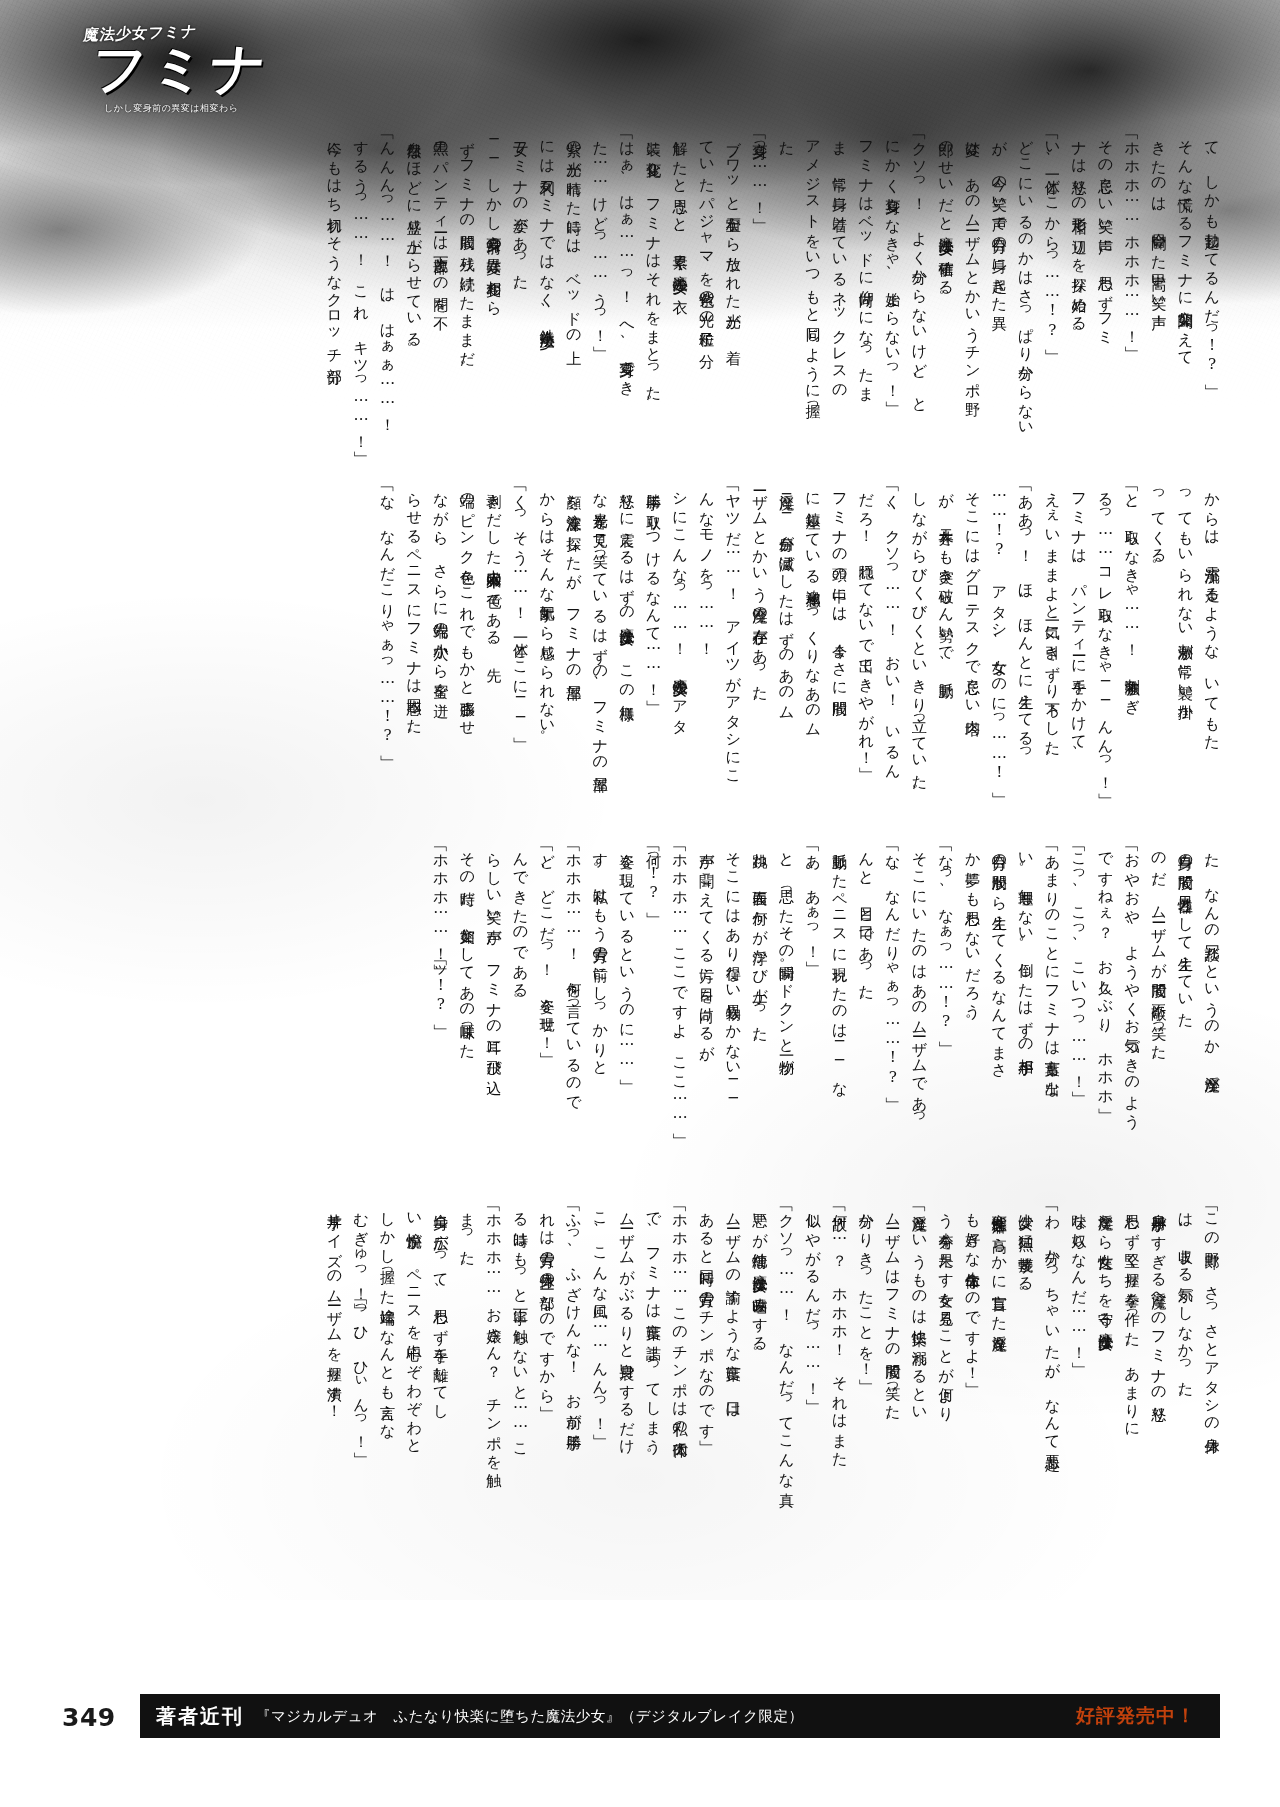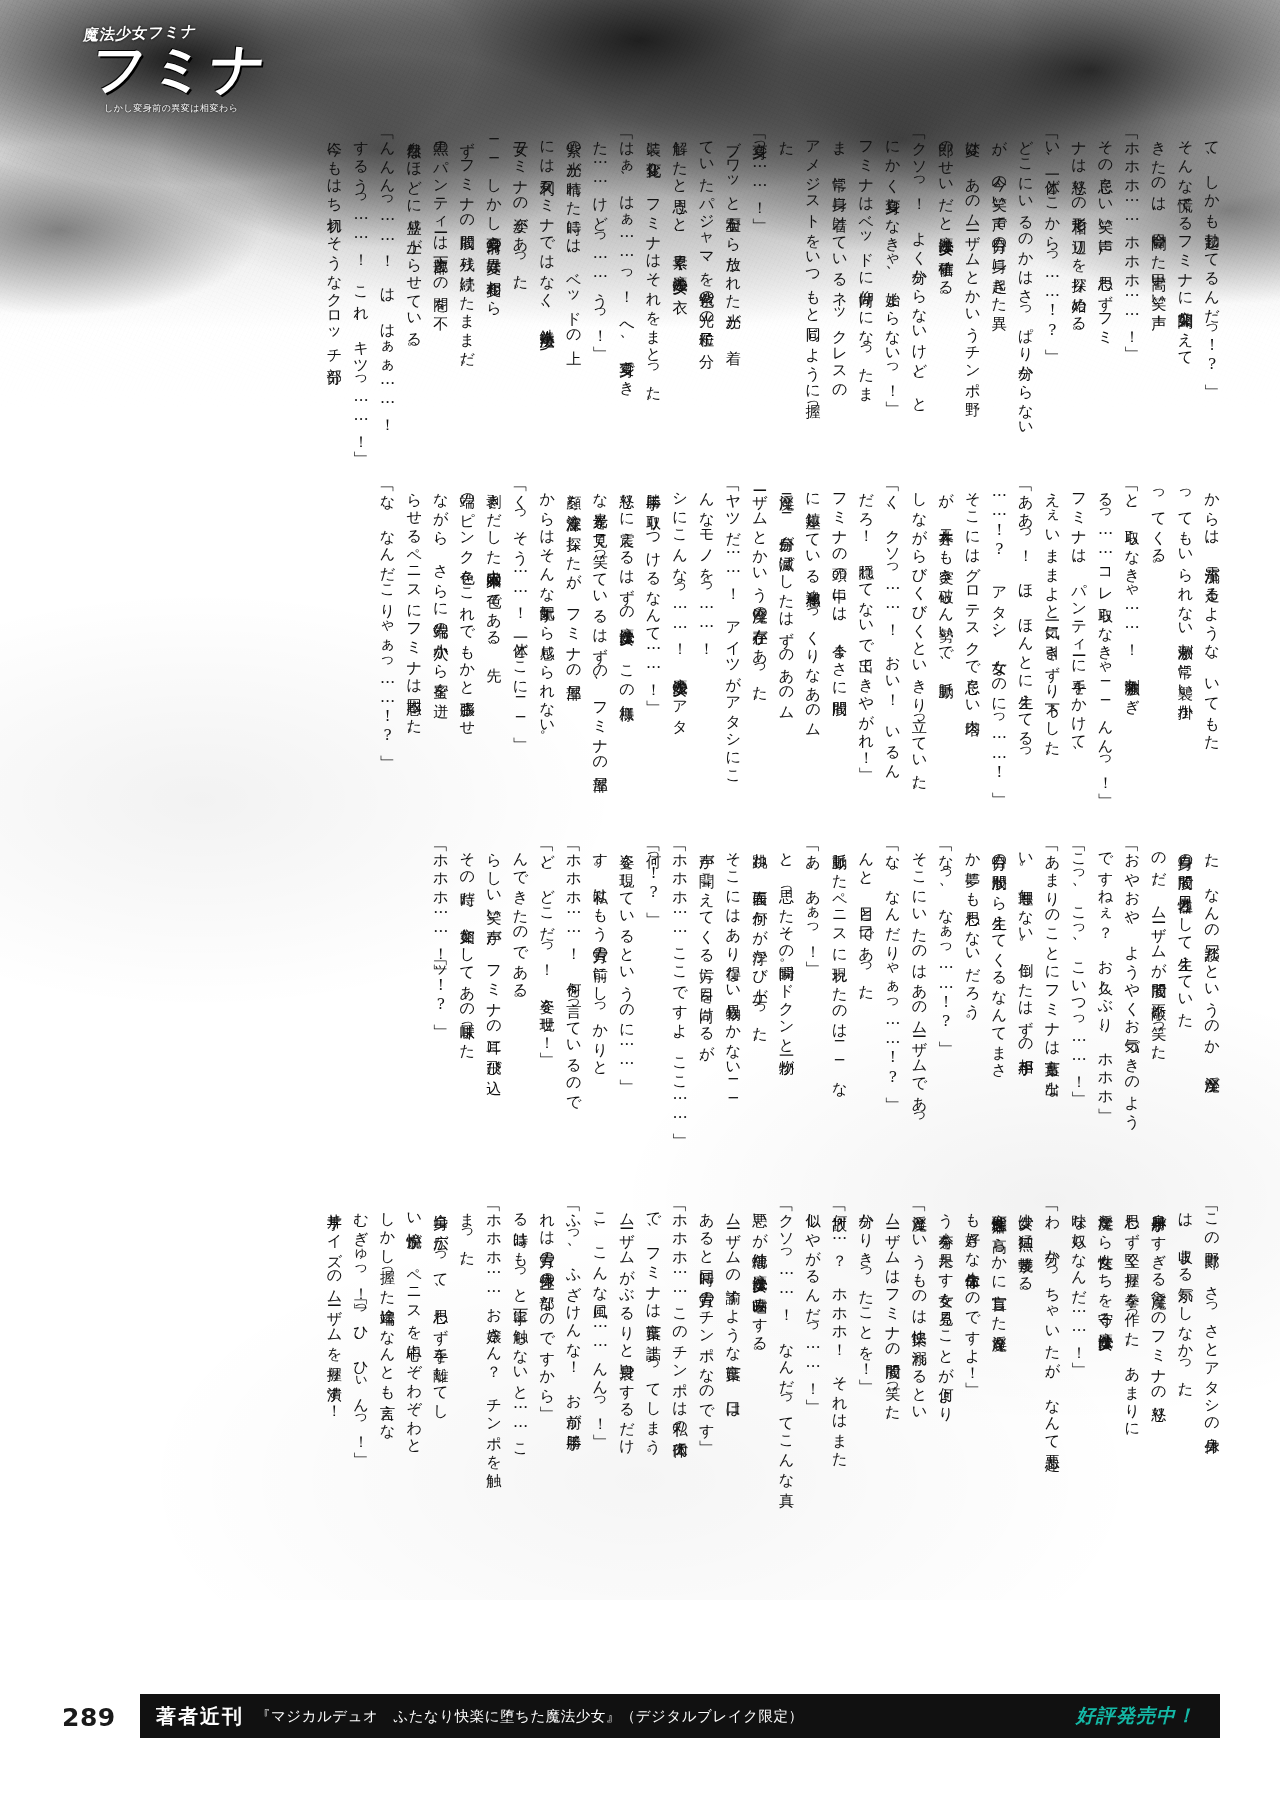--- a/index.html
+++ b/index.html
@@ -155,27 +155,26 @@
     white-space: nowrap;
   }
   .footer-title {
     color: #fff;
     font-size: 14.5px;
     letter-spacing: 0.5px;
     white-space: nowrap;
     flex: 1;
   }
   .footer-cta {
-    color: #14b8a6;
+    color: #c2410c;
     font-size: 19px;
     font-weight: bold;
     letter-spacing: 1px;
     white-space: nowrap;
     padding-right: 14px;
-    font-style: italic;
   }
 </style>
 </head>
 <body>
 
 <div class="page">
 
   <div class="bg-smoke"></div>
   <div class="bg-grain"></div>
   <div class="bg-mist-low"></div>
@@ -320,20 +319,20 @@
         <div class="vcol">「ホホホ……お嬢さん？　チンポを触</div>
         <div class="vcol">まった。</div>
         <div class="vcol">全身に広がって、思わず手を離してし</div>
         <div class="vcol">い愉悦が、ペニスを中心にぞわぞわと</div>
         <div class="vcol">しかし握った途端になんとも言えな</div>
         <div class="vcol">むぎゅっ！」「っひ、ひぃんっ！」</div>
         <div class="vcol">片手サイズのムーザムを握り潰す！</div>
       </div>
   </div>
 
-  <div class="page-number">289</div>
+  <div class="page-number">349</div>
   <div class="footer-bar">
     <div class="footer-label">著者近刊</div>
     <div class="footer-title">『マジカルデュオ　ふたなり快楽に堕ちた魔法少女』（デジタルブレイク限定）</div>
     <div class="footer-cta">好評発売中！</div>
   </div>
 
 </div>
 
 </body></html>

